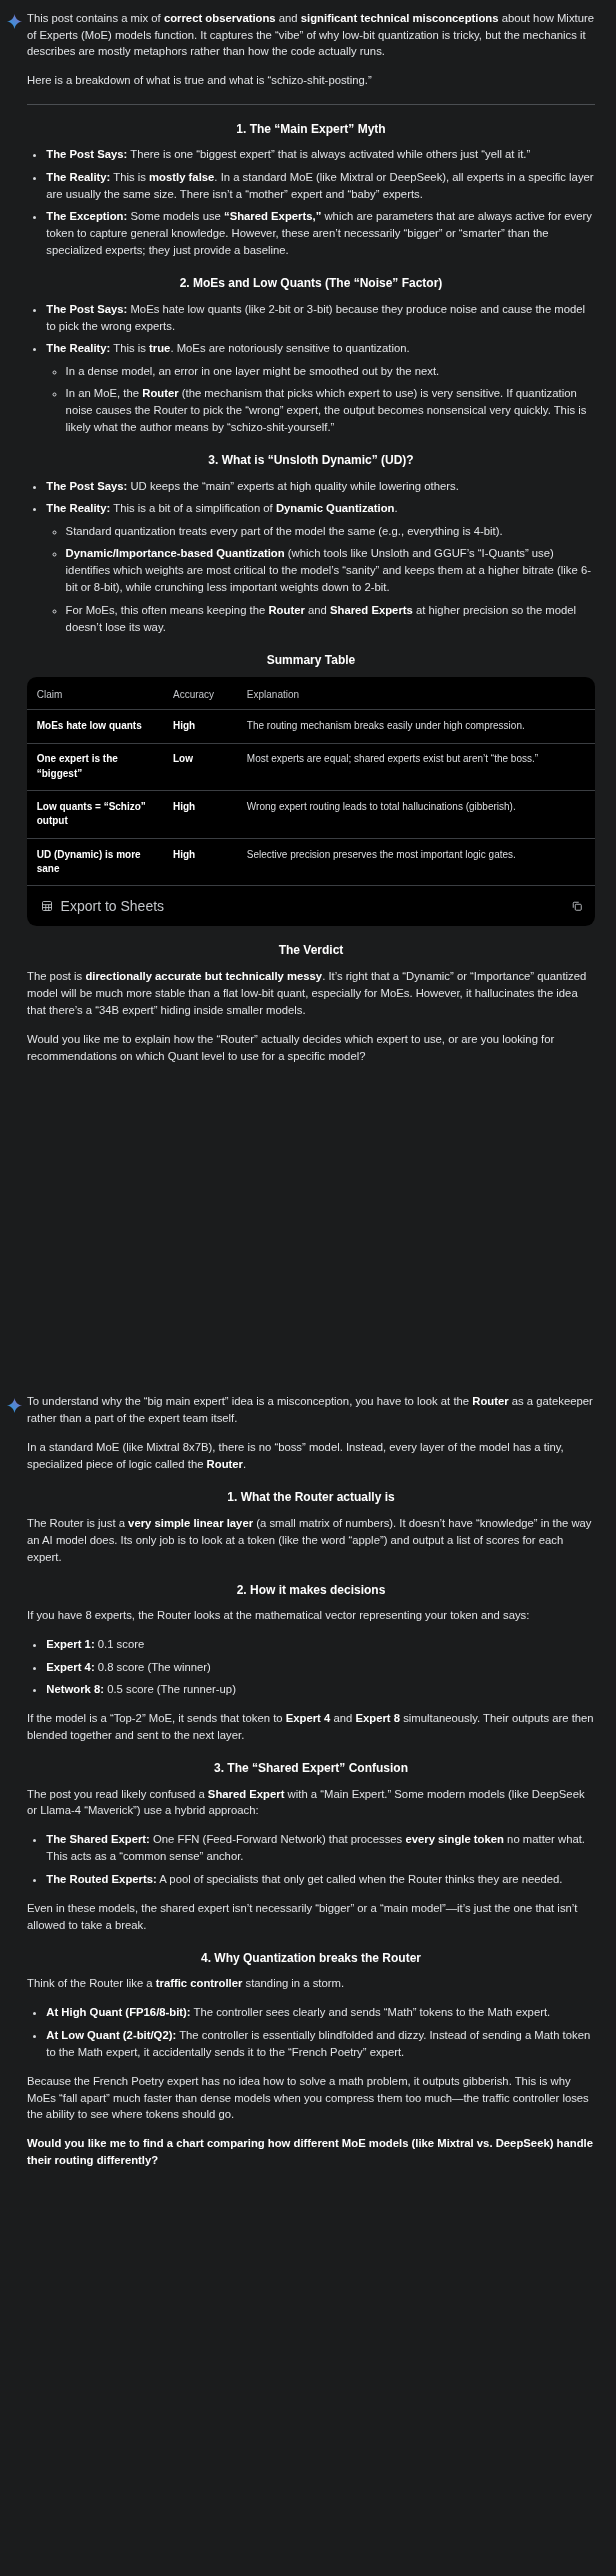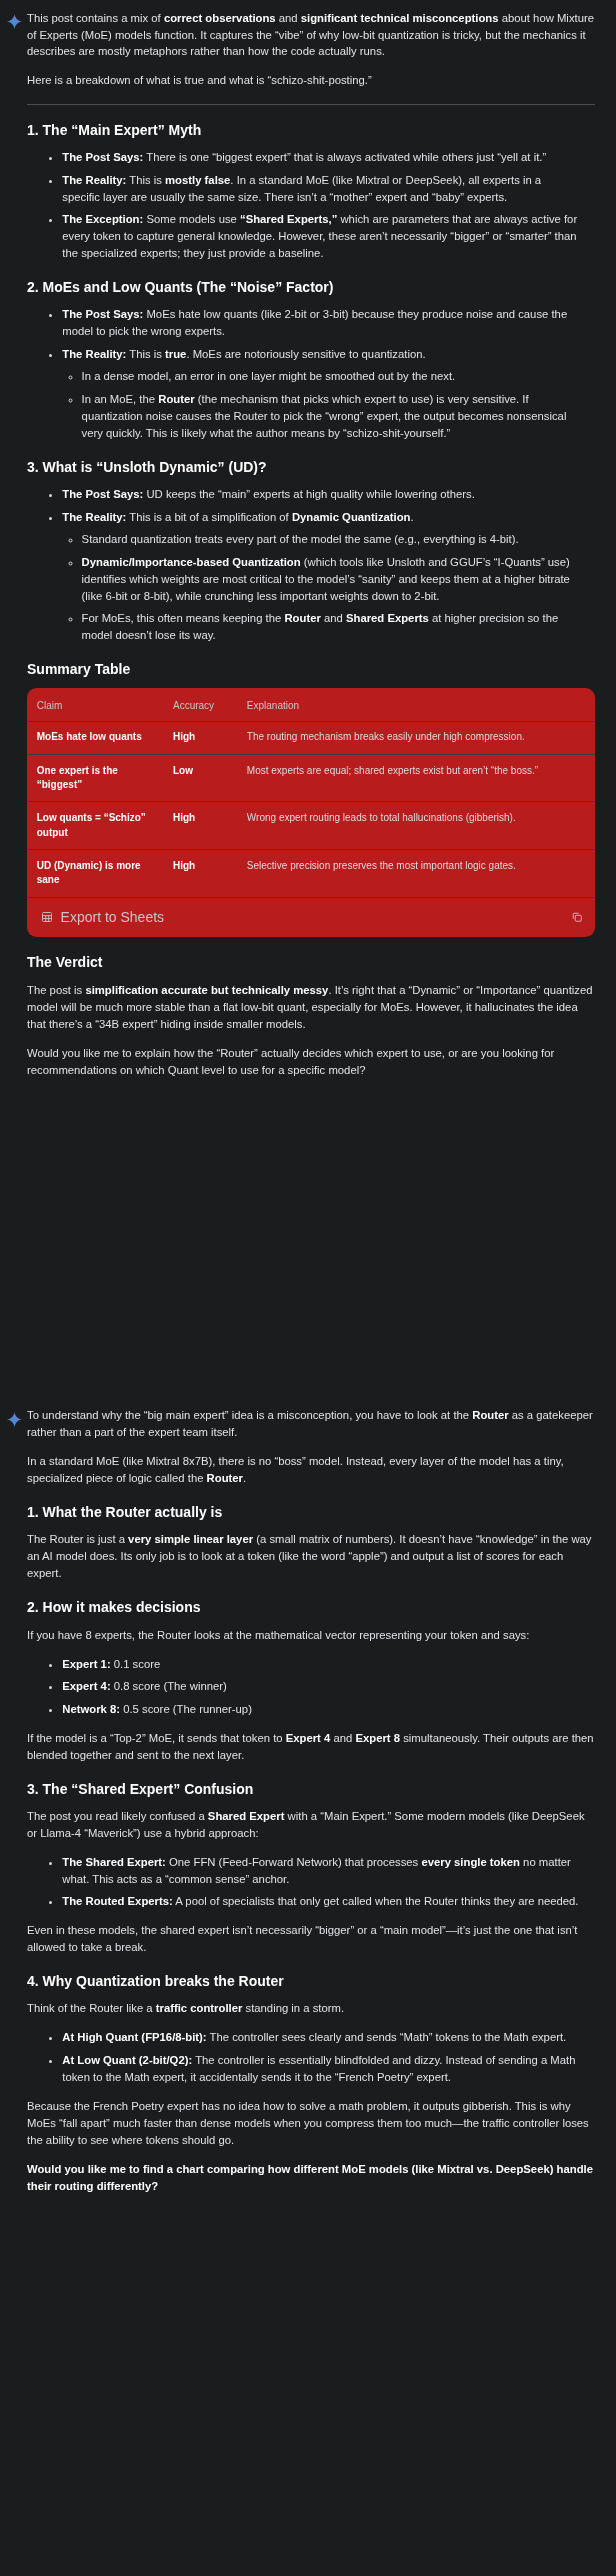--- a/index.html
+++ b/index.html
@@ -10,27 +10,27 @@
     font-family: "Liberation Sans", "DejaVu Sans", sans-serif;
     font-size: 11.3px;
     line-height: 1.5;
   }
   .page { width: 616px; min-height: 2576px; padding: 4.8px 0 19.3px; }
   .message { position: relative; padding: 4.8px 21px 0 27px; }
   .sparkle { position: absolute; left: 5.6px; top: 8px; width: 17px; height: 17px; display: block; }
   .content p { margin: 0 0 12px; }
   b { color: #ffffff; font-weight: 700; }
   hr.divider { border: none; border-top: 0.8px solid #4b4e52; margin: 14.5px 0 13px; }
-  h3.sec { font-size: 14px; font-weight: 700; color: #ffffff; margin: 16px 0 8.8px; line-height: 1.4; }
-  ul.blist { margin: 0 16px 12px; padding-left: 19.3px; }
+  h3.sec { font-size: 12px; font-weight: 700; color: #ffffff; margin: 16px 0 8.8px; line-height: 1.4; text-align: center; }
+  ul.blist { margin: 0 0 12px; padding-left: 19.3px; }
   ul.blist ul { margin: 5.6px 0 1.6px; padding-left: 19.3px; }
   li { margin: 5.6px 0; }
   li::marker { color: #d7d9dc; }
 
-  .table-card { background: #b91c1c; border-radius: 9.7px; margin: 4.8px 0 16px; overflow: hidden; }
+  .table-card { background: #000000; border-radius: 9.7px; margin: 4.8px 0 16px; overflow: hidden; }
   table.summary { width: 100%; border-collapse: collapse; font-size: 10px; line-height: 1.45; }
   .summary th { text-align: left; font-weight: 400; color: #c4c7cb; padding: 10.5px 9.7px 7.2px; }
   .summary td { padding: 8.8px 9.7px; vertical-align: top; border-top: 0.8px solid #3b3e42; color: #dcdee1; }
   .summary td.bold { font-weight: 700; color: #ffffff; }
   .col-claim { width: 24%; } .col-acc { width: 13%; } .col-exp { width: 63%; }
   .table-footer { display: flex; align-items: center; justify-content: space-between; border-top: 0.8px solid #3b3e42; padding: 5.6px 6.4px; }
   .export-btn { display: flex; align-items: center; gap: 7.2px; background: none; border: none; color: #c4c7cb; font-family: inherit; font-size: 14px; padding: 6.4px 8px; border-radius: 6.4px; cursor: pointer; }
   .icon-btn { background: none; border: none; padding: 5.6px; border-radius: 50%; cursor: pointer; display: flex; align-items: center; }
 
   .message-gap { height: 312px; }
@@ -152,21 +152,21 @@
               <svg width="12" height="12" viewBox="0 0 24 24" fill="none" stroke="#c4c7cb" stroke-width="1.8">
                 <rect x="8.5" y="8.5" width="12" height="12" rx="2"></rect>
                 <path d="M15.5 4.5h-9a2 2 0 0 0-2 2v9"></path>
               </svg>
             </span>
           </button>
         </div>
       </div>
 
       <h3 class="sec">The Verdict</h3>
-      <p><span>The post is </span><b>simplification accurate but technically messy</b><span>. It’s right that a “Dynamic” or “Importance” quantized model will be much more stable than a flat low-bit quant, especially for MoEs. However, it hallucinates the idea that there’s a “34B expert” hiding inside smaller models.</span></p>
+      <p><span>The post is </span><b>directionally accurate but technically messy</b><span>. It’s right that a “Dynamic” or “Importance” quantized model will be much more stable than a flat low-bit quant, especially for MoEs. However, it hallucinates the idea that there’s a “34B expert” hiding inside smaller models.</span></p>
       <p><span>Would you like me to explain how the “Router” actually decides which expert to use, or are you looking for recommendations on which Quant level to use for a specific model?</span></p>
 
     </div>
   </div>
 
   <div class="message-gap"></div>
 
   <div class="message">
     <span class="sparkle">
       <svg width="17" height="17" viewBox="0 0 28 28">

